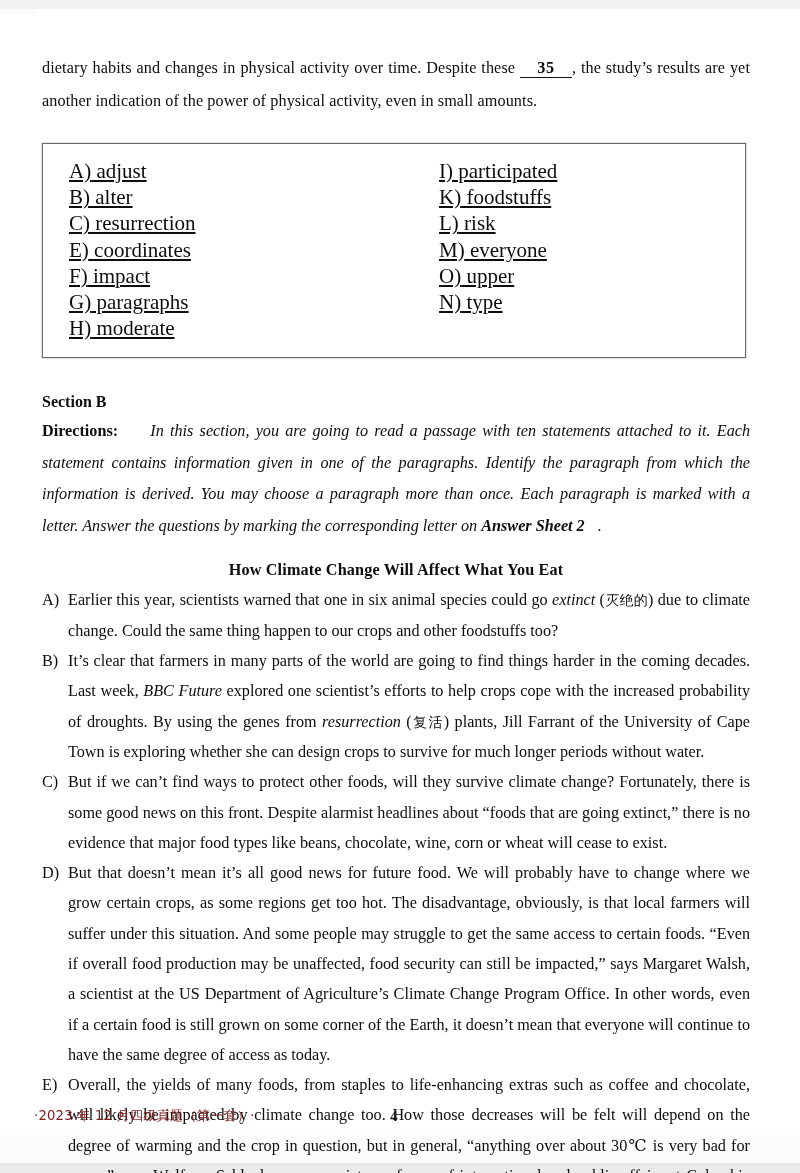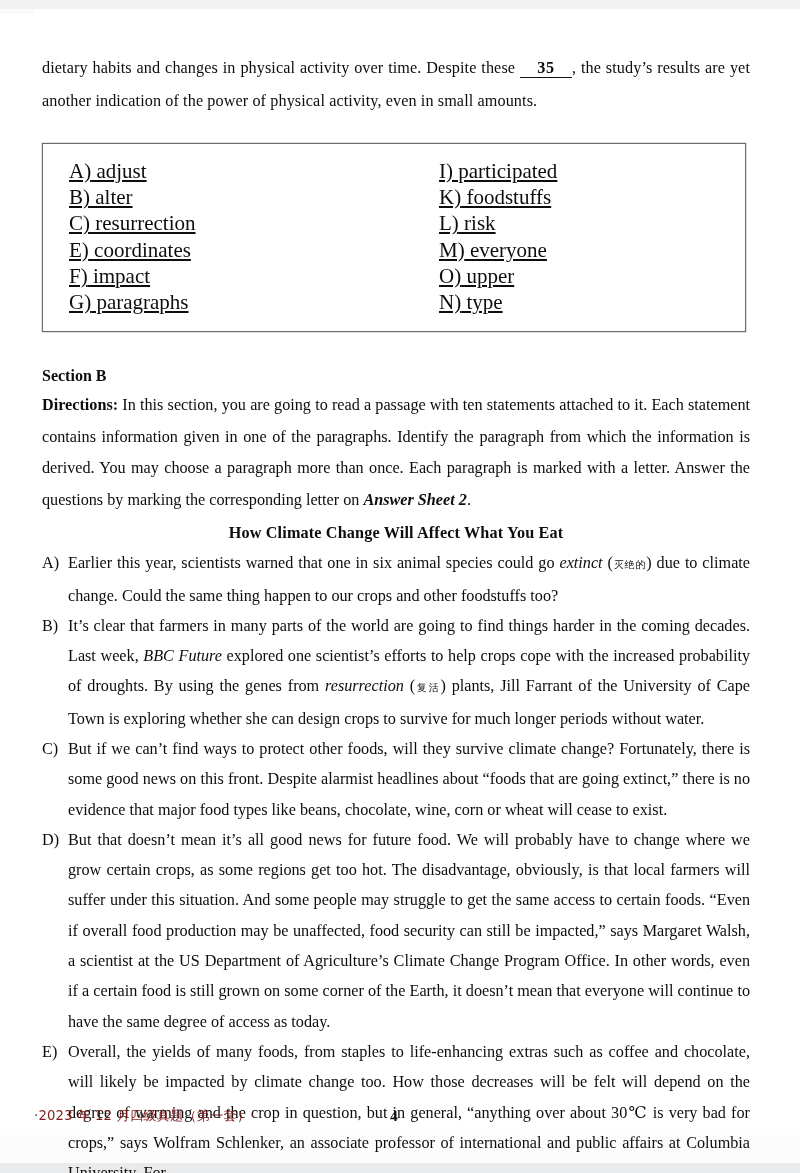--- a/index.html
+++ b/index.html
@@ -116,33 +116,35 @@
     margin-top: 2px;
     font-size: 16.2px;
     line-height: 31.5px;
     text-align: justify;
   }
   .directions .lbl {
     font-weight: bold;
     font-style: normal;
   }
   .directions .body-it {
+    font-style: italic;
+    margin-left: 13px;
   }
   .directions .sheet {
     font-style: italic;
     font-weight: bold;
   }
 
   
   .article-title {
     text-align: center;
     font-weight: bold;
     font-size: 16.2px;
     line-height: 30px;
-    margin-top: 2px;
+    margin-top: 13px;
     letter-spacing: 0.15px;
   }
 
   .para {
     position: relative;
     padding-left: 26px;
     font-size: 16.2px;
     line-height: 30.3px;
     text-align: justify;
     text-justify: inter-word;
@@ -150,21 +152,21 @@
   }
   .para .marker {
     position: absolute;
     left: 0;
     top: 0;
     width: 24px;
   }
   .para i { font-style: italic; }
   .para .cn {
     font-family: "DejaVu Sans", "Liberation Sans", sans-serif;
-    font-size: 10px;
+    font-size: 14px;
     font-style: normal;
     margin-top: 24px;
   }
 
   
   .footer {
     position: absolute;
     left: 34px;
     right: 34px;
     bottom: 42px;
@@ -206,20 +208,21 @@
 
     <div class="wordbank">
       <div class="wordbank-cols">
         <div class="wb-col left">
             <div class="wb-item"><span class="wb-letter">A)</span><span class="wb-word"> adjust</span></div>
             <div class="wb-item"><span class="wb-letter">B)</span><span class="wb-word"> alter</span></div>
             <div class="wb-item"><span class="wb-letter">C)</span><span class="wb-word"> resurrection</span></div>
             <div class="wb-item"><span class="wb-letter">E)</span><span class="wb-word"> coordinates</span></div>
             <div class="wb-item"><span class="wb-letter">F)</span><span class="wb-word"> impact</span></div>
             <div class="wb-item"><span class="wb-letter">G)</span><span class="wb-word"> paragraphs</span></div>
+            <div class="wb-item"><span class="wb-letter">H)</span><span class="wb-word"> moderate</span></div>
           </div>
         <div class="wb-col right">
             <div class="wb-item"><span class="wb-letter">I)</span><span class="wb-word"> participated</span></div>
             <div class="wb-item"><span class="wb-letter">K)</span><span class="wb-word"> foodstuffs</span></div>
             <div class="wb-item"><span class="wb-letter">L)</span><span class="wb-word"> risk</span></div>
             <div class="wb-item"><span class="wb-letter">M)</span><span class="wb-word"> everyone</span></div>
             <div class="wb-item"><span class="wb-letter">O)</span><span class="wb-word"> upper</span></div>
             <div class="wb-item"><span class="wb-letter">N)</span><span class="wb-word"> type</span></div>
           </div>
       </div>

